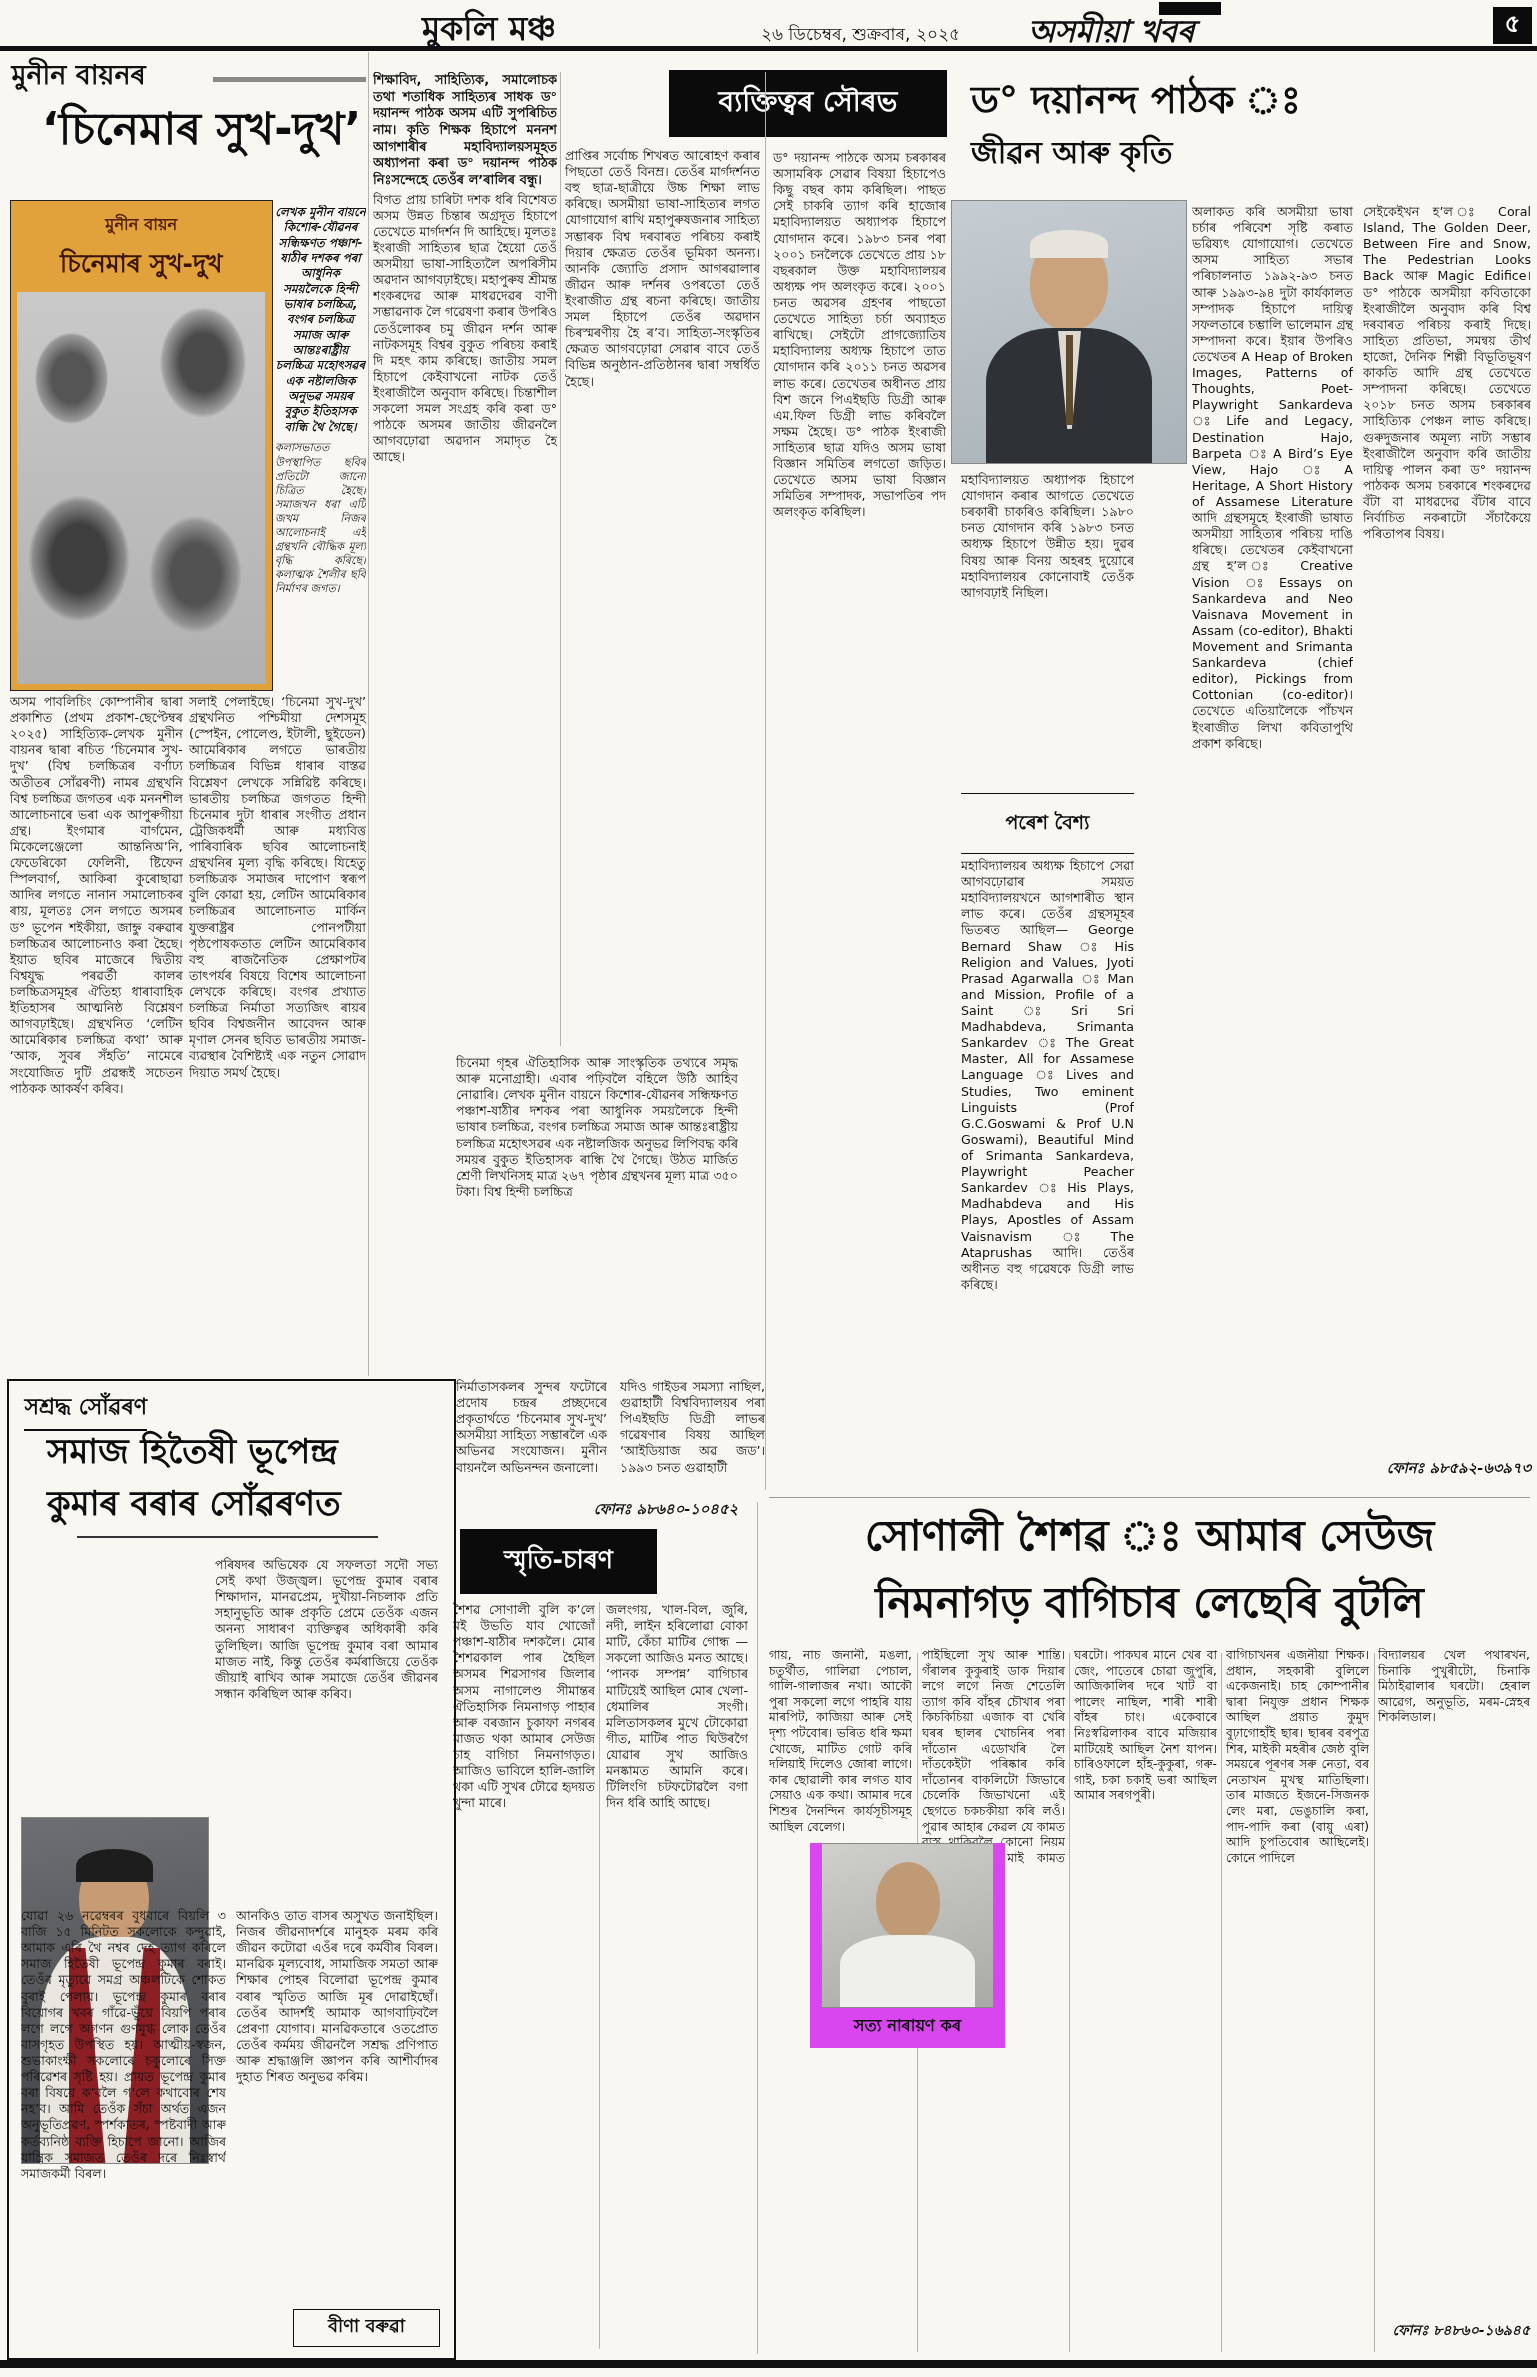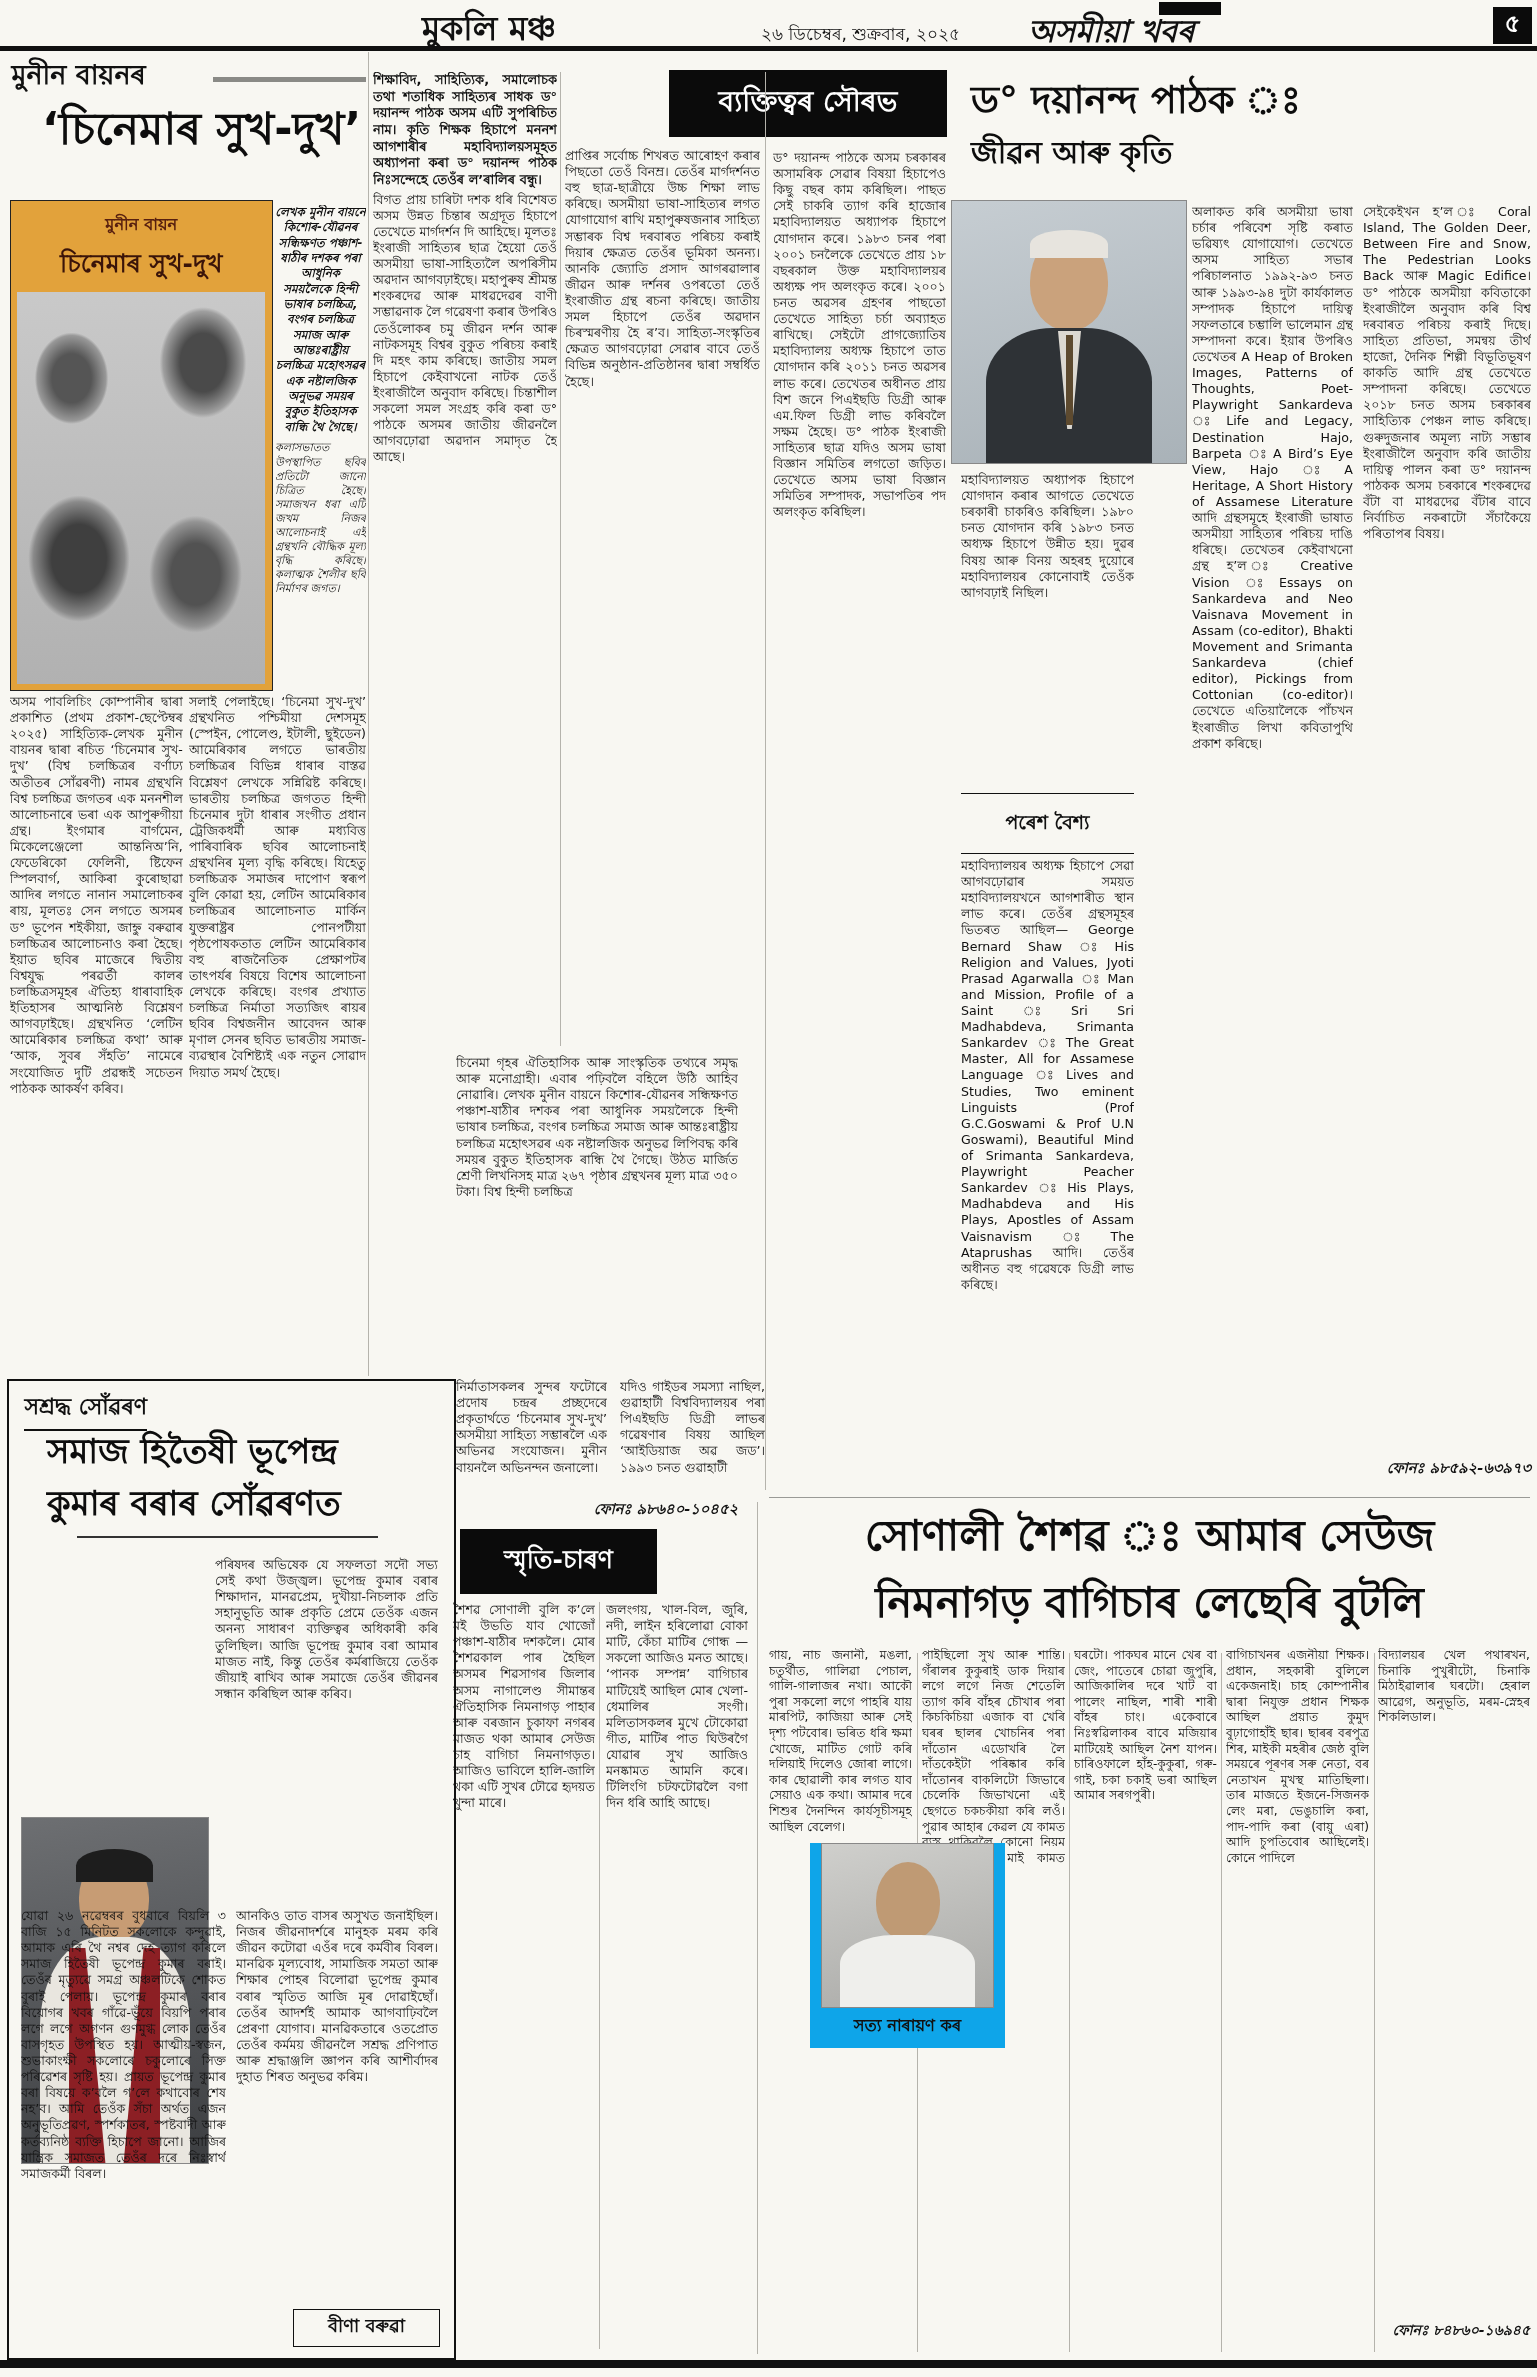--- a/index.html
+++ b/index.html
@@ -140,21 +140,21 @@
   <div class="vrule" style="left:917px;top:1653px;height:699px;"></div>
   <div class="abs jtxt" style="left:922px;top:1648px;width:143px;height:705px;font-size:12.2px;">পাইছিলো সুখ আৰু শান্তি। গঁৰালৰ কুকুৰাই ডাক দিয়াৰ লগে লগে নিজ শেতেলি ত্যাগ কৰি বাঁহৰ চৌখাৰ পৰা কিচকিচিয়া এজাক বা খেৰি ঘৰৰ ছালৰ খোচনিৰ পৰা দাঁতোন এডোখৰি লৈ দাঁতকেইটা পৰিষ্কাৰ কৰি দাঁতোনৰ বাকলিটো জিভাৰে চেলেকি জিভাখনো এই ছেগতে চকচকীয়া কৰি লওঁ। পুৱাৰ আহাৰ কেৱল যে কামত ব্যস্ত থাকিবলৈ কোনো নিয়ম নাছিল বাবেই মাই কামত মহাযুঁজ।</div>
   <div class="vrule" style="left:1069px;top:1653px;height:699px;"></div>
   <div class="abs jtxt" style="left:1074px;top:1648px;width:143px;height:705px;font-size:12.2px;">ঘৰটো। পাকঘৰ মানে খেৰ বা জেং, পাতেৰে চোৱা জুপুৰি, আজিকালিৰ দৰে খাট বা পালেং নাছিল, শাৰী শাৰী বাঁহৰ চাং। একেবাৰে নিঃস্বৱিলাকৰ বাবে মজিয়াৰ মাটিয়েই আছিল নৈশ যাপন। চাৰিওফালে হাঁহ-কুকুৰা, গৰু-গাই, চকা চকাই ভৰা আছিল আমাৰ সৰগপুৰী।</div>
   <div class="vrule" style="left:1221px;top:1653px;height:699px;"></div>
   <div class="abs jtxt" style="left:1226px;top:1648px;width:143px;height:705px;font-size:12.2px;">বাগিচাখনৰ এজনীয়া শিক্ষক। প্ৰধান, সহকাৰী বুলিলে একেজনাই। চাহ কোম্পানীৰ দ্বাৰা নিযুক্ত প্ৰধান শিক্ষক আছিল প্ৰয়াত কুমুদ বুঢ়াগোহাঁই ছাৰ। ছাৰৰ বৰপুত্ৰ শিৰ, মাইকী মহৰীৰ জেষ্ঠ বুলি সময়ৰে পূৰণৰ সৰু নেতা, বৰ নেতাখন মুখস্থ মাতিছিলা। তাৰ মাজতে ইজনে-সিজনক লেং মৰা, ভেঙুচালি কৰা, পাদ-পাদি কৰা (বায়ু এৰা) আদি চুপতিবোৰ আছিলেই। কোনে পাদিলে</div>
   <div class="vrule" style="left:1374px;top:1653px;height:699px;"></div>
   <div class="abs jtxt" style="left:1378px;top:1648px;width:152px;height:660px;font-size:12.2px;">বিদ্যালয়ৰ খেল পথাৰখন, চিনাকি পুখুৰীটো, চিনাকি মিঠাইৱালাৰ ঘৰটো। হেৰাল আৱেগ, অনুভূতি, মৰম-স্নেহৰ শিকলিডাল।</div>
   <div class="abs right bold" style="left:1378px;top:2319px;width:152px;font-size:14px;font-style:italic;">ফোনঃ ৮৪৮৬০-১৬৯৪৫</div>
 
-  <div class="abs" style="left:810px;top:1843px;width:195px;height:205px;background:#0ea5e9;">
+  <div class="abs" style="left:810px;top:1843px;width:195px;height:205px;background:#d946ef;">
     <div class="photo" style="width:171px;height:163px;margin:0 auto;">
       <div class="bg" style="background:linear-gradient(165deg,#cfcfcc,#a9a9a6);"></div>
       <div class="head" style="left:54px;top:18px;width:64px;height:78px;background:#bf9a74;"></div>
       <div class="torso" style="left:18px;top:91px;width:135px;height:72px;background:#efefec;"></div>
     </div>
     <div class="caption" style="font-size:16.3px;margin-top:4.9px;">সত্য নাৰায়ণ কৰ</div>
   </div>
 
   <div class="abs rule-h" style="left:0;top:2360px;width:1537px;height:8.1px;"></div>
 

